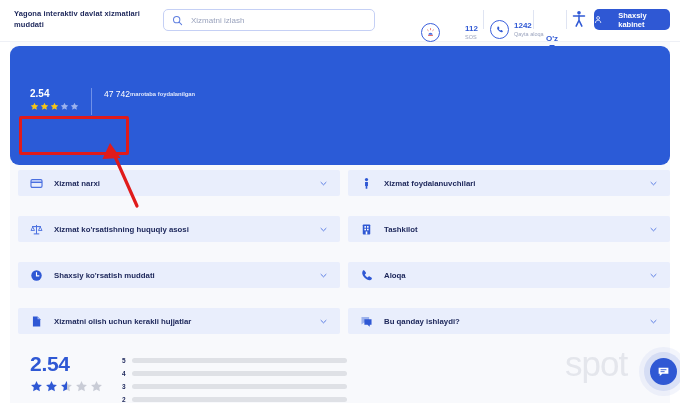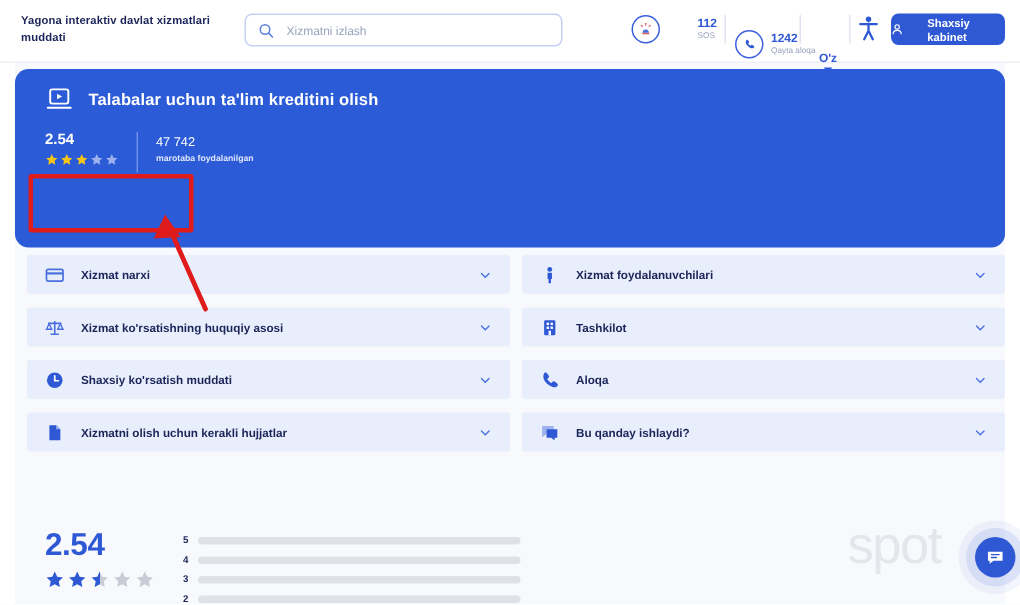--- a/index.html
+++ b/index.html
@@ -28,21 +28,21 @@
     display:flex;align-items:center;padding:10px 8px;box-sizing:border-box;
   }
   .search-icon{width:11px;height:11px;flex:0 0 11px;margin-right:6px;display:block;}
   .search-input{
     border:0;outline:0;background:transparent;flex:1;height:18px;
     font-family:"Liberation Sans",sans-serif;font-size:8px;color:#8a93ad;
   }
   .search-input::placeholder{color:#9aa3bd;}
 
   .hotline{position:absolute;display:flex;align-items:center;gap:5px;}
-  .hot1{left:421px;top:10px;gap:25px;}
+  .hot1{left:421px;top:23px;gap:25px;}
   .hot2{left:490px;top:20px;}
   .round-ico{
     width:19px;height:19px;border-radius:50%;border:1.3px solid #3b5fdc;
     display:flex;align-items:center;justify-content:center;box-sizing:border-box;
   }
   .hot-txt{display:flex;flex-direction:column;line-height:1;}
   .hot-num{font-size:8px;font-weight:700;color:#2f58d4;}
   .hot-sub{font-size:5.5px;color:#9aa3bd;margin-top:2px;}
   .divider{position:absolute;top:10px;width:1px;height:19px;background:#dfe4f2;}
   .d1{left:483px;} .d2{left:533px;} .d3{left:566px;}
@@ -69,37 +69,37 @@
   }
   .hero-title-row{position:absolute;left:20px;top:11px;display:flex;align-items:center;gap:10px;}
   .hero-icon{width:19px;height:19px;display:block;}
   .hero-title{font-size:11px;font-weight:700;color:#ffffff;letter-spacing:.1px;}
 
   .rating-row{position:absolute;left:20px;top:42px;display:flex;align-items:flex-start;}
   .rating-left{display:flex;flex-direction:column;padding-right:12px;}
   .rating-val{font-size:10px;font-weight:700;color:#ffffff;line-height:12px;}
   .stars-hero{display:flex;gap:1px;margin-top:2px;}
   .vline{width:1px;height:27px;background:#6f90e8;}
-  .rating-right{display:flex;flex-direction:column;padding-left:12px;}
+  .rating-right{display:flex;flex-direction:row;padding-left:12px;}
   .count{font-size:8.5px;font-weight:400;color:#ffffff;line-height:12px;}
   .count-sub{font-size:5.8px;font-weight:700;color:#dfe6fb;margin-top:3px;}
 
   
   .annot-box{
     position:absolute;left:19px;top:116px;width:104px;height:33px;
     border:3px solid #e01b1b;border-radius:2px;pointer-events:none;z-index:30;
   }
   .annot-arrow{position:absolute;left:92px;top:138px;width:64px;height:72px;z-index:29;pointer-events:none;}
 
   
   .acc-area{position:absolute;left:10px;top:170px;width:660px;height:144px;}
   .acc-col{position:absolute;top:0;width:322px;}
   .col-l{left:8px;} .col-r{left:338px;}
   .acc{
-    height:26px;background:#e9eefc;border-radius:2px;margin-bottom:9px;
+    height:26px;background:#e9eefc;border-radius:2px;margin-bottom:20px;
     display:flex;align-items:center;padding:0 12px;box-sizing:border-box;cursor:pointer;
   }
   .acc-ico{width:13px;height:13px;flex:0 0 13px;margin-right:11px;display:block;}
   .acc-label{flex:1;font-size:7.8px;font-weight:700;color:#1b2559;}
   .chev{width:9px;height:9px;flex:0 0 9px;}
 
   
   .reviews{position:absolute;left:10px;top:320px;width:660px;height:83px;}
   .rev-head{position:absolute;left:18px;top:4px;display:flex;align-items:center;gap:9px;}
   .rev-title{font-size:13px;font-weight:400;color:#19213d;letter-spacing:-.1px;}
@@ -201,28 +201,20 @@
       <svg width="9" height="9" viewBox="0 0 16 16">
         <circle cx="8" cy="5" r="2.8" fill="none" stroke="#fff" stroke-width="1.5"></circle>
         <path d="M2.8 14c0-2.9 2.3-4.6 5.2-4.6s5.2 1.7 5.2 4.6" fill="none" stroke="#fff" stroke-width="1.5" stroke-linecap="round"></path>
       </svg>
       <span>Shaxsiy kabinet</span>
     </div>
   </div>
 
   <div class="hero">
 
-    <div class="hero-title-row">
-      <svg class="hero-icon" viewBox="0 0 22 22">
-        <rect x="4" y="3" width="14" height="11" rx="1.6" fill="none" stroke="#ffffff" stroke-width="1.5"></rect>
-        <path d="M9.3 6.3l4 2.2-4 2.2z" fill="#ffffff"></path>
-        <path d="M2.2 17.2h17.6" stroke="#ffffff" stroke-width="1.6" stroke-linecap="round"></path>
-      </svg>
-      <span class="hero-title">Talabalar uchun ta'lim kreditini olish</span>
-    </div>
 
     <div class="rating-row">
       <div class="rating-left">
         <span class="rating-val">2.54</span>
         <span class="stars-hero">
           <svg width="9" height="9" viewBox="0 0 16 16">
               <path d="M8 1.2l2 4.3 4.7.6-3.4 3.2.9 4.6L8 11.7 3.8 13.9l.9-4.6L1.3 6.1 6 5.5z" fill="#f5c518"></path>
             </svg>
           <svg width="9" height="9" viewBox="0 0 16 16">
               <path d="M8 1.2l2 4.3 4.7.6-3.4 3.2.9 4.6L8 11.7 3.8 13.9l.9-4.6L1.3 6.1 6 5.5z" fill="#f5c518"></path>

